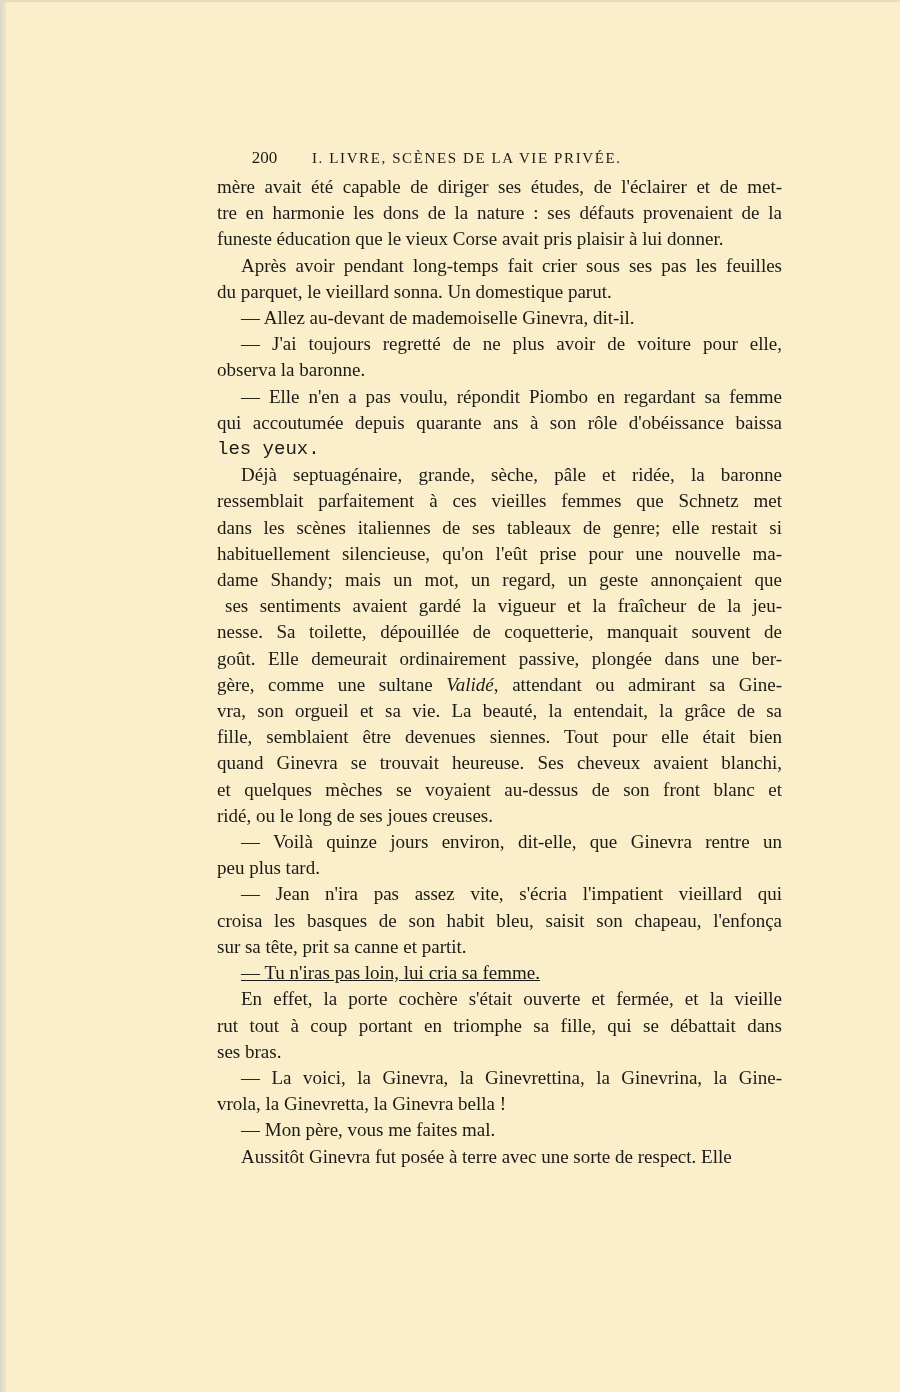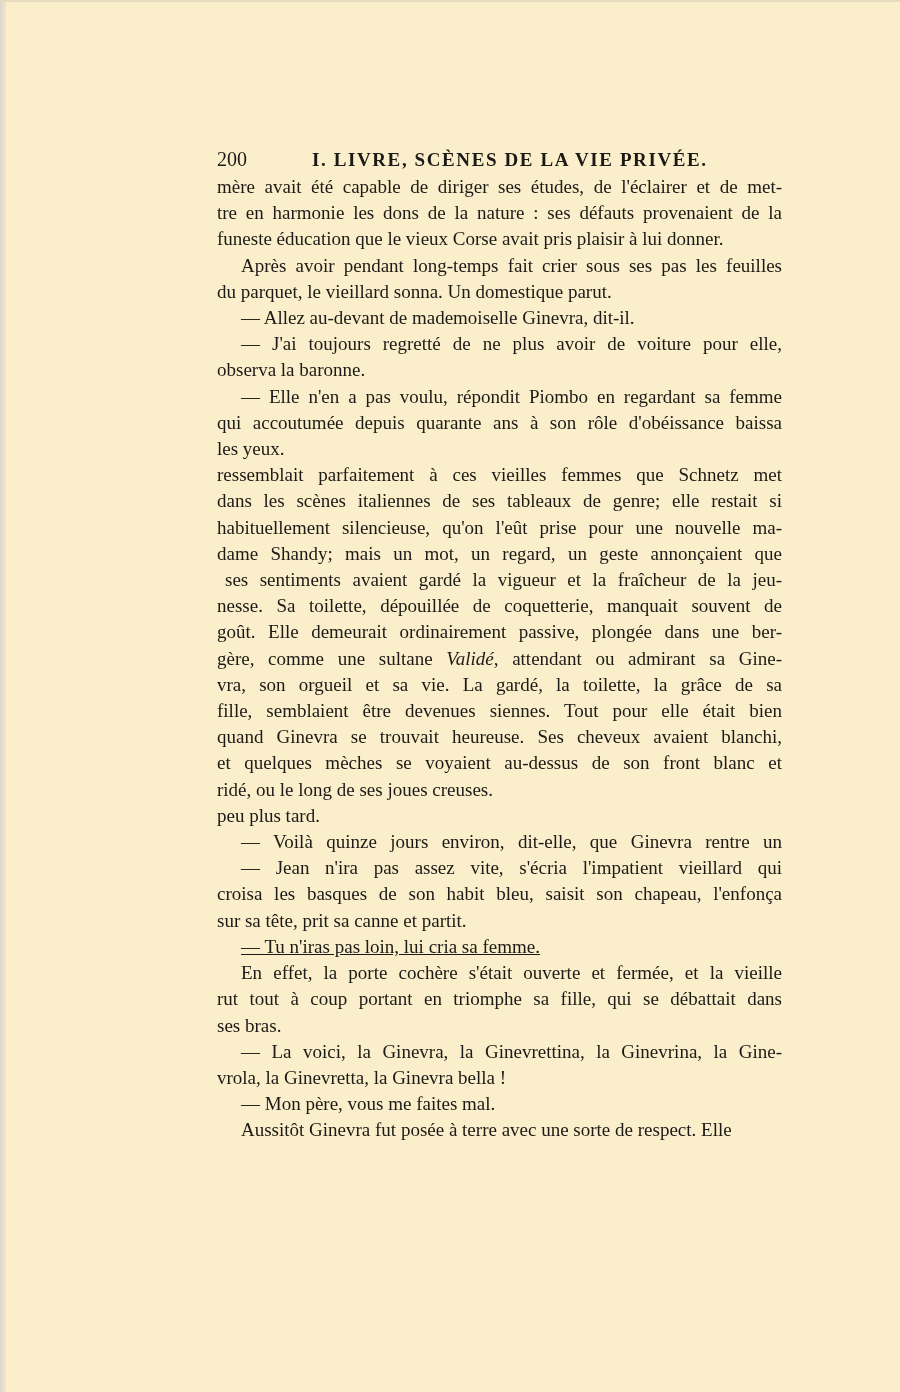--- a/index.html
+++ b/index.html
@@ -33,27 +33,28 @@
       top: 148px;
       width: 565px;
     }
     .running-head {
       display: flex;
       align-items: baseline;
       height: 26px;
       margin-bottom: 0px;
     }
     .page-number {
-      font-size: 20px;
+      font-size: 17px;
       letter-spacing: 0px;
       width: 95px;
+      text-align: center;
     }
     .header-title {
-      font-size: 19px;
-      font-weight: bold;
+      font-size: 15px;
+      font-weight: normal;
       letter-spacing: 1.6px;
       font-variant: small-caps;
       text-transform: none;
     }
     .body-text {
       font-size: 19px;
       line-height: 26.2px;
       text-align: justify;
     }
     .para {
@@ -94,40 +95,41 @@
       <p class="para">
         <span class="line" style="text-align: left; text-align-last: left;">— Allez au-devant de mademoiselle Ginevra, dit-il.</span>
       </p>
       <p class="para">
         <span class="line" style="text-align: justify; text-align-last: justify;">— J'ai toujours regretté de ne plus avoir de voiture pour elle,</span>
         <span class="line" style="text-align: left; text-align-last: left; text-indent: 0px;">observa la baronne.</span>
       </p>
       <p class="para">
         <span class="line" style="text-align: justify; text-align-last: justify;">— Elle n'en a pas voulu, répondit Piombo en regardant sa femme</span>
         <span class="line" style="text-align: justify; text-align-last: justify; text-indent: 0px;">qui accoutumée depuis quarante ans à son rôle d'obéissance baissa</span>
-        <span class="line" style="text-align: left; text-align-last: left; text-indent: 0px;">les yeux.</span>
+        <span class="line" style="text-align: left; text-align-last: left; text-indent: 0px; font-family: Liberation Mono, monospace;">les yeux.</span>
       </p>
       <p class="para">
+        <span class="line" style="text-align: justify; text-align-last: justify;">Déjà septuagénaire, grande, sèche, pâle et ridée, la baronne</span>
         <span class="line" style="text-align: justify; text-align-last: justify; text-indent: 0px;">ressemblait parfaitement à ces vieilles femmes que Schnetz met</span>
         <span class="line" style="text-align: justify; text-align-last: justify; text-indent: 0px;">dans les scènes italiennes de ses tableaux de genre; elle restait si</span>
         <span class="line" style="text-align: justify; text-align-last: justify; text-indent: 0px;">habituellement silencieuse, qu'on l'eût prise pour une nouvelle ma-</span>
         <span class="line" style="text-align: justify; text-align-last: justify; text-indent: 0px;">dame Shandy; mais un mot, un regard, un geste annonçaient que</span>
         <span class="line" style="text-align: justify; text-align-last: justify; text-indent: 0px; margin-left: 8px;">ses sentiments avaient gardé la vigueur et la fraîcheur de la jeu-</span>
         <span class="line" style="text-align: justify; text-align-last: justify; text-indent: 0px;">nesse. Sa toilette, dépouillée de coquetterie, manquait souvent de</span>
         <span class="line" style="text-align: justify; text-align-last: justify; text-indent: 0px;">goût. Elle demeurait ordinairement passive, plongée dans une ber-</span>
         <span class="line" style="text-align: justify; text-align-last: justify; text-indent: 0px;">gère, comme une sultane <span class="italic">Validé</span>, attendant ou admirant sa Gine-</span>
-        <span class="line" style="text-align: justify; text-align-last: justify; text-indent: 0px;">vra, son orgueil et sa vie. La gardé, la toilette, la grâce de sa</span>
+        <span class="line" style="text-align: justify; text-align-last: justify; text-indent: 0px;">vra, son orgueil et sa vie. La beauté, la entendait, la grâce de sa</span>
         <span class="line" style="text-align: justify; text-align-last: justify; text-indent: 0px;">fille, semblaient être devenues siennes. Tout pour elle était bien</span>
         <span class="line" style="text-align: justify; text-align-last: justify; text-indent: 0px;">quand Ginevra se trouvait heureuse. Ses cheveux avaient blanchi,</span>
         <span class="line" style="text-align: justify; text-align-last: justify; text-indent: 0px;">et quelques mèches se voyaient au-dessus de son front blanc et</span>
         <span class="line" style="text-align: left; text-align-last: left; text-indent: 0px;">ridé, ou le long de ses joues creuses.</span>
       </p>
       <p class="para">
+        <span class="line" style="text-align: justify; text-align-last: justify;">— Voilà quinze jours environ, dit-elle, que Ginevra rentre un</span>
         <span class="line" style="text-align: left; text-align-last: left; text-indent: 0px;">peu plus tard.</span>
-        <span class="line" style="text-align: justify; text-align-last: justify;">— Voilà quinze jours environ, dit-elle, que Ginevra rentre un</span>
       </p>
       <p class="para">
         <span class="line" style="text-align: justify; text-align-last: justify;">— Jean n'ira pas assez vite, s'écria l'impatient vieillard qui</span>
         <span class="line" style="text-align: justify; text-align-last: justify; text-indent: 0px;">croisa les basques de son habit bleu, saisit son chapeau, l'enfonça</span>
         <span class="line" style="text-align: left; text-align-last: left; text-indent: 0px;">sur sa tête, prit sa canne et partit.</span>
       </p>
       <p class="para">
         <span class="line" style="text-align: right; text-align-last: left; text-decoration: underline;">— Tu n'iras pas loin, lui cria sa femme.</span>
       </p>
       <p class="para">

